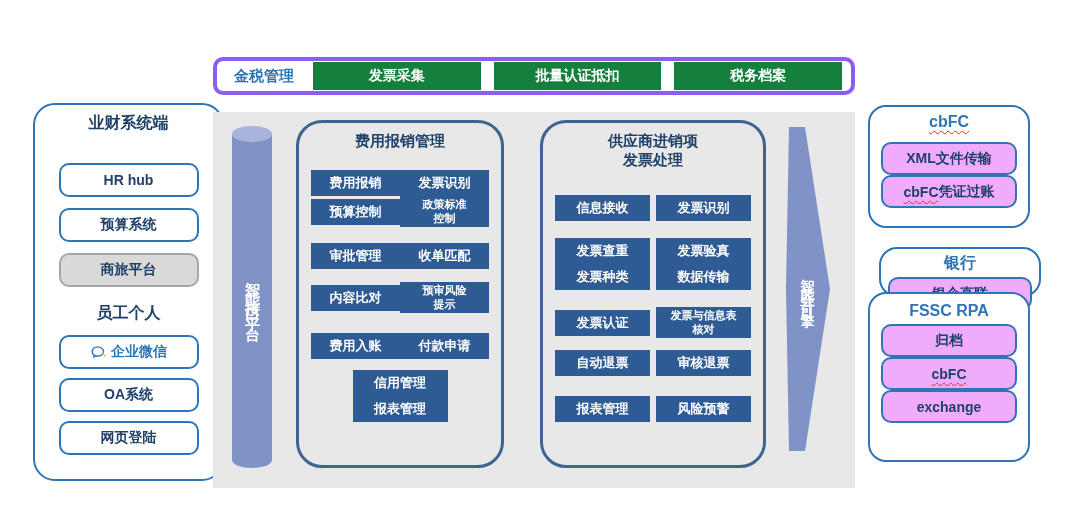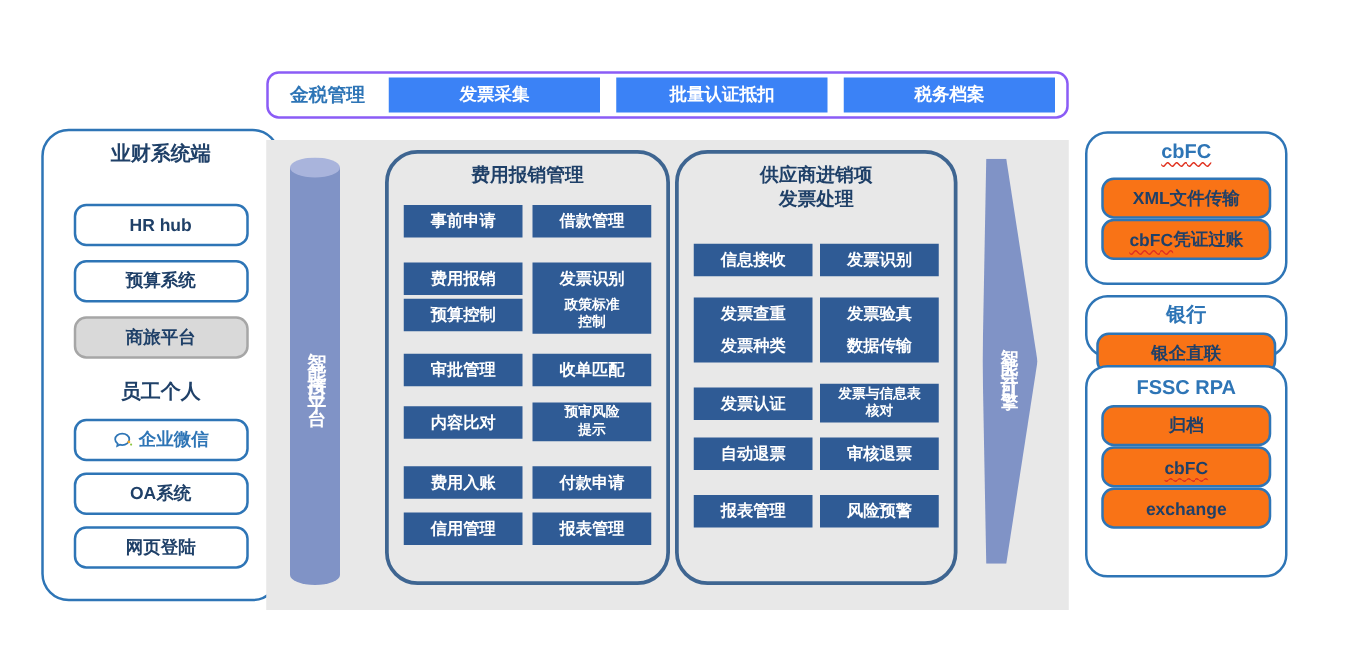--- a/index.html
+++ b/index.html
@@ -1,24 +1,24 @@
 <!DOCTYPE html>
 <html><head>
 <meta charset="utf-8">
 <style>
   * { margin:0; padding:0; box-sizing:border-box; }
   body { background:#ffffff; font-family:"Liberation Sans","DejaVu Sans",sans-serif; }
   #canvas { position:relative; width:1080px; height:531px; background:#ffffff; overflow:hidden; }
 
   
   .top-bar { position:absolute; left:213px; top:57px; width:642px; height:38px;
-    background:#fff; border:2px solid #8b5cf6; border-radius:10px;
+    background:#fff; border:4px solid #8b5cf6; border-radius:10px;
     display:flex; align-items:center; padding:0 9px 0 17px; gap:13px; }
   .top-title { color:#2E75B6; font-weight:bold; font-size:15px; white-space:nowrap; margin-right:6px; }
-  .top-btn { background:#3b82f6; color:#fff; font-weight:bold; font-size:14px;
+  .top-btn { background:#15803d; color:#fff; font-weight:bold; font-size:14px;
     height:28px; flex:1; display:flex; align-items:center; justify-content:center; cursor:pointer; }
 
   
   .left-panel { position:absolute; left:33px; top:103px; width:191px; height:378px;
     background:#fff; border:2px solid #2E75B6; border-radius:22px; padding-top:8px; }
   .panel-title { text-align:center; color:#1F4068; font-weight:bold; font-size:16px; height:22px; }
   .side-item { width:140px; height:34px; margin:0 auto; border:2px solid #2E75B6; border-radius:10px;
     background:#fff; color:#1F4068; font-weight:bold; font-size:14px;
     display:flex; align-items:center; justify-content:center; gap:4px; cursor:pointer; }
   .side-item.disabled { background:#D9D9D9; border-color:#A6A6A6; }
@@ -31,46 +31,46 @@
 
   
   .cylinder { position:absolute; left:232px; top:126px; width:40px; height:342px; }
   .vlabel { position:absolute; inset:0; display:flex; align-items:center; justify-content:center;
     writing-mode:vertical-lr; text-orientation:upright; color:#fff; font-weight:bold;
     font-size:15px; letter-spacing:9px; }
 
   
   .module-box { position:absolute; top:120px; height:348px; border:3px solid #3E6591;
     border-radius:26px; padding:8px 12px 0; }
-  .expense-box { left:308px; width:228px; }
+  .expense-box { left:296px; width:208px; }
   .supplier-box { left:540px; width:226px; }
   .box-title { text-align:center; color:#1F4068; font-weight:bold; font-size:15px;
     line-height:19px; white-space:pre-line; }
   .chip-row { display:flex; justify-content:space-between; align-items:center; }
   .chip { width:95px; min-height:26px; background:#2F5B95; color:#fff; font-weight:bold;
     font-size:13px; display:flex; align-items:center; justify-content:center; text-align:center;
     cursor:pointer; }
   .chip.small { font-size:11px; min-height:31px; line-height:1.2; white-space:pre-line; }
   .r-mt14{margin-top:14px;} .r-mt20{margin-top:20px;} .r-mt18{}
-  .r-mt16{margin-top:16px;} .r-mt13{margin-top:13px;} .r-mt11{margin-top:11px;}
+  .r-mt16{margin-top:16px;} .r-mt13{margin-top:13px;} .r-mt11{margin-top:11px;flex-direction:column;}
   .r-mt26{margin-top:26px;} .r-mt17{margin-top:17px;} .r-mt12{margin-top:12px;}
 
   
   .engine { position:absolute; left:786px; top:127px; width:44px; height:324px; }
   .engine .vlabel { font-size:14px; letter-spacing:7px; }
 
   
   .rbox { position:absolute; left:868px; width:162px; background:#fff;
     border:2px solid #2E75B6; border-radius:18px; padding-top:6px; text-align:center; }
   .rbox-title { color:#2E75B6; font-weight:bold; font-size:16px; height:22px; }
   .r-item { width:136px; height:33px; margin:0 auto; border:2px solid #2E75B6; border-radius:10px;
-    background:#f97316; color:#1F4068; font-weight:bold; font-size:14px;
+    background:#f0abfc; color:#1F4068; font-weight:bold; font-size:14px;
     display:flex; align-items:center; justify-content:center; cursor:pointer; }
   .cbfc-box { top:105px; height:123px; }
-  .bank-box { top:236px; height:50px; padding-top:4px; }
+  .bank-box { top:247px; height:50px; padding-top:4px;margin-left:11px; }
   .bank-box .r-item { width:144px; }
   .rpa-box { top:292px; height:170px; padding-top:8px; }
   .squiggle { text-decoration:underline wavy #E0301E 1px; text-underline-offset:3px;
     text-decoration-skip-ink:none; }
   .mt7{margin-top:7px;} .mt2{margin-top:2px;}
 </style>
 </head>
 <body>
 
 <div id="canvas">
@@ -105,24 +105,20 @@
   <div class="cylinder">
     <svg width="40" height="342" viewBox="0 0 40 342">
       <path d="M0,8 L0,334 A20,8 0 0 0 40,334 L40,8 Z" fill="#8093C6"></path>
       <ellipse cx="20" cy="8" rx="20" ry="8" fill="#A9B4DC"></ellipse>
     </svg>
     <div class="vlabel">智能接口平台</div>
   </div>
 
   <div class="module-box expense-box">
     <div class="box-title">费用报销管理</div>
-    <div class="chip-row r-mt14">
-      <div class="chip">事前申请</div>
-      <div class="chip">借款管理</div>
-    </div>
     <div class="chip-row r-mt20">
       <div class="chip">费用报销</div>
       <div class="chip">发票识别</div>
     </div>
     <div class="chip-row r-mt18">
       <div class="chip">预算控制</div>
       <div class="chip small">政策标准
 控制</div>
     </div>
     <div class="chip-row r-mt16">

